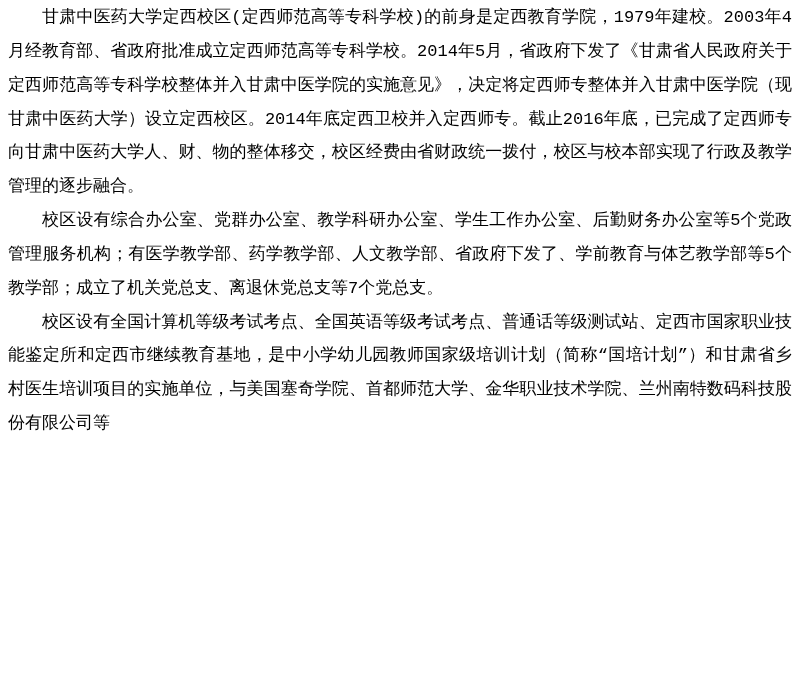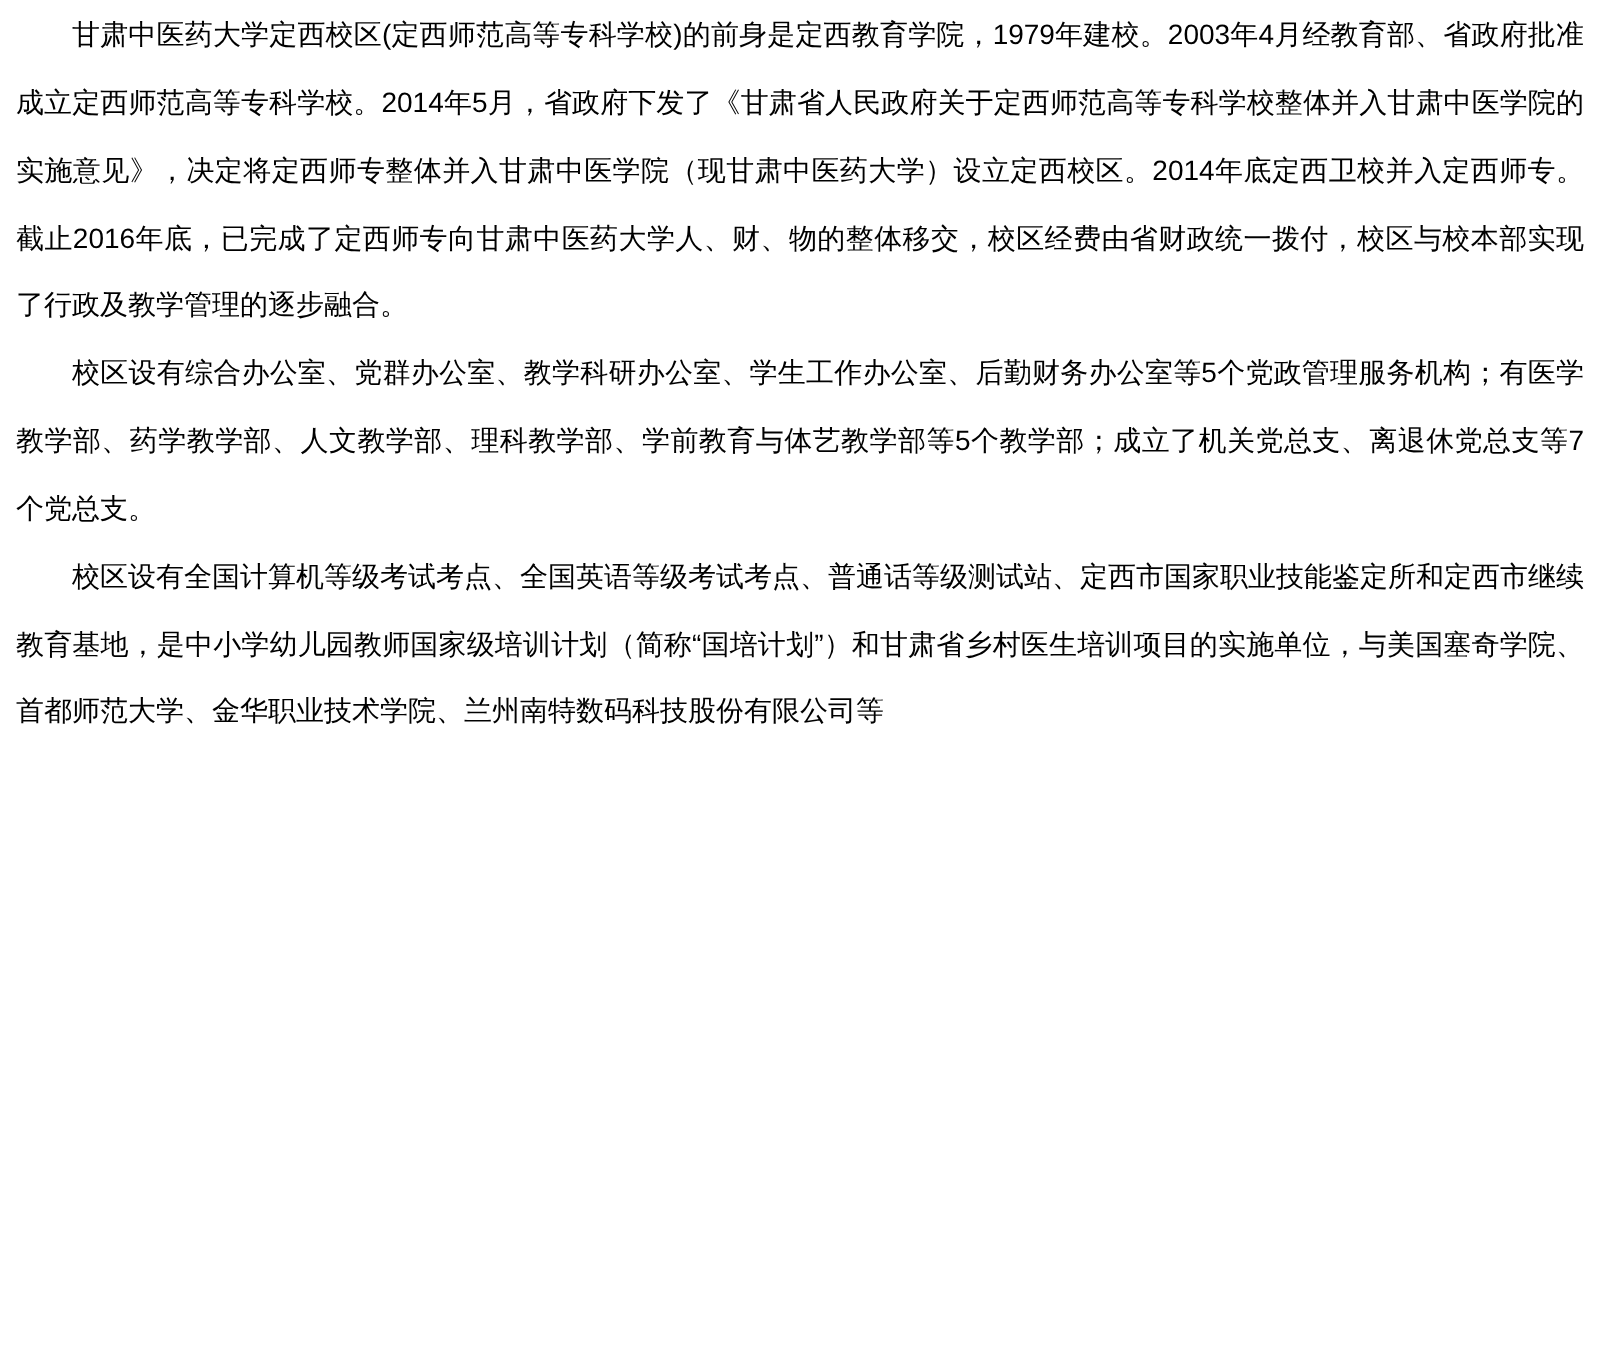--- a/index.html
+++ b/index.html
@@ -10,34 +10,34 @@
   body {
     width: 801px;
     height: 678px;
     overflow: hidden;
   }
   .doc {
     box-sizing: border-box;
     width: 801px;
     height: 678px;
     padding: 1px 9px 0 8px;
-    font-family: Liberation Sans, sans-serif;
-    font-size: 14px;
+    font-family: Liberation Mono, monospace;
+    font-size: 17px;
     line-height: 33.85px;
     color: #000000;
     text-align: justify;
     letter-spacing: 0;
   }
   .doc p {
     margin: 0;
     padding: 0;
     text-indent: 2em;
     word-break: break-all;
   }
 </style>
 </head>
 <body>
 
 <div class="doc">
   <p>甘肃中医药大学定西校区(定西师范高等专科学校)的前身是定西教育学院，1979年建校。2003年4月经教育部、省政府批准成立定西师范高等专科学校。2014年5月，省政府下发了《甘肃省人民政府关于定西师范高等专科学校整体并入甘肃中医学院的实施意见》，决定将定西师专整体并入甘肃中医学院（现甘肃中医药大学）设立定西校区。2014年底定西卫校并入定西师专。截止2016年底，已完成了定西师专向甘肃中医药大学人、财、物的整体移交，校区经费由省财政统一拨付，校区与校本部实现了行政及教学管理的逐步融合。</p>
-  <p>校区设有综合办公室、党群办公室、教学科研办公室、学生工作办公室、后勤财务办公室等5个党政管理服务机构；有医学教学部、药学教学部、人文教学部、理科教学部、学前教育与体艺教学部等5个教学部；成立了机关党总支、离退休党总支等7个党总支。</p>
+  <p>校区设有综合办公室、党群办公室、教学科研办公室、学生工作办公室、后勤财务办公室等5个党政管理服务机构；有医学教学部、药学教学部、人文教学部、省政府下发了、学前教育与体艺教学部等5个教学部；成立了机关党总支、离退休党总支等7个党总支。</p>
   <p>校区设有全国计算机等级考试考点、全国英语等级考试考点、普通话等级测试站、定西市国家职业技能鉴定所和定西市继续教育基地，是中小学幼儿园教师国家级培训计划（简称“国培计划”）和甘肃省乡村医生培训项目的实施单位，与美国塞奇学院、首都师范大学、金华职业技术学院、兰州南特数码科技股份有限公司等</p>
 </div>
 
 </body></html>

